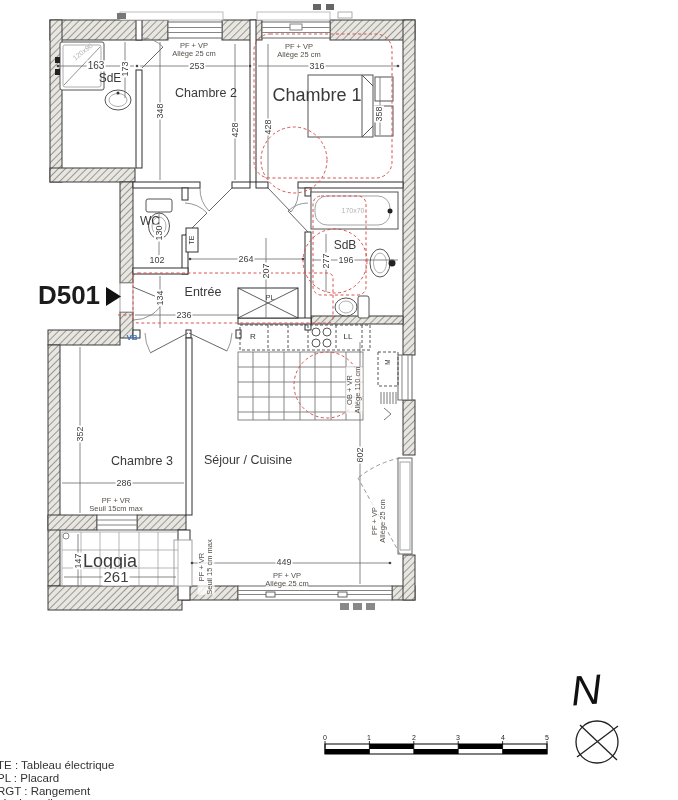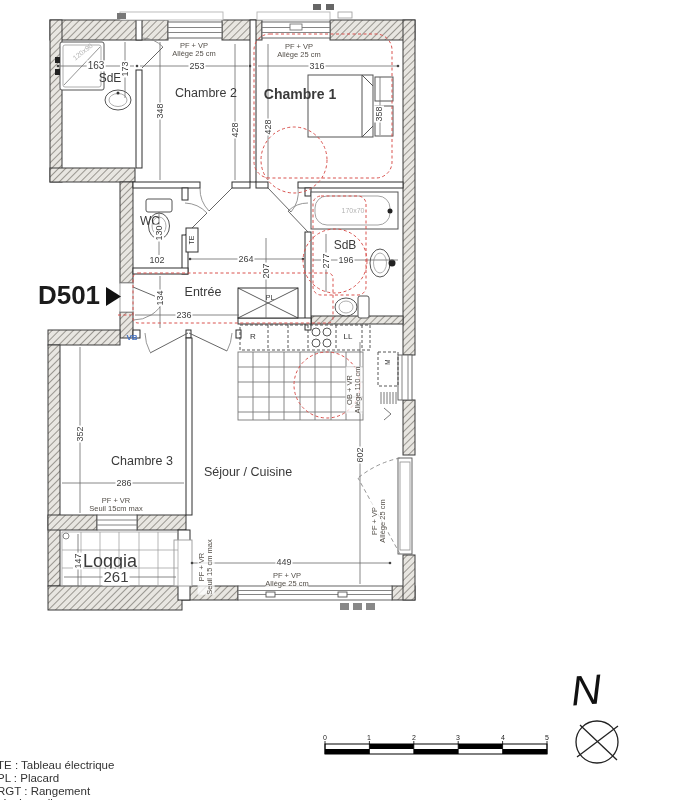--- a/index.html
+++ b/index.html
@@ -264,26 +264,26 @@
     <rect x="325" y="749" width="44.4" height="5" fill="#000"></rect>
     <rect x="413.8" y="749" width="44.4" height="5" fill="#000"></rect>
     <rect x="502.6" y="749" width="44.4" height="5" fill="#000"></rect>
     <path d="M325 741 V754 M369.4 741 V754 M413.8 741 V754 M458.2 741 V754 M502.6 741 V754 M547 741 V754" stroke="#000" stroke-width="0.8"></path>
   </g>
 </svg>
 
 <div id="label-layer">
       <span class="lbl" style="left: 110px; top: 79px; font-size: 12px; transform: translate(-50%, -50%);">SdE</span>
       <span class="lbl" style="left: 206px; top: 93px; font-size: 12.5px; transform: translate(-50%, -50%);">Chambre 2</span>
-      <span class="lbl" style="left: 300px; top: 95px; font-size: 14px; transform: translate(-50%, -50%); font-weight: bold;">Chambre 1</span>
+      <span class="lbl" style="left: 317px; top: 95px; font-size: 18px; transform: translate(-50%, -50%);">Chambre 1</span>
       <span class="lbl" style="left: 150px; top: 222px; font-size: 12px; transform: translate(-50%, -50%);">WC</span>
       <span class="lbl" style="left: 203px; top: 292px; font-size: 12.5px; transform: translate(-50%, -50%);">Entrée</span>
       <span class="lbl" style="left: 345px; top: 246px; font-size: 12px; transform: translate(-50%, -50%);">SdB</span>
       <span class="lbl" style="left: 142px; top: 461px; font-size: 12.5px; transform: translate(-50%, -50%);">Chambre 3</span>
-      <span class="lbl" style="left: 248px; top: 460px; font-size: 12.5px; transform: translate(-50%, -50%); margin-top: 12px;">Séjour / Cuisine</span>
+      <span class="lbl" style="left: 248px; top: 460px; font-size: 12.5px; transform: translate(-50%, -50%);">Séjour / Cuisine</span>
       <span class="lbl" style="left: 110px; top: 561px; font-size: 18px; transform: translate(-50%, -50%);">Loggia</span>
       <span class="lbl" style="left: 69px; top: 296px; font-size: 26px; color: rgb(28, 28, 28); font-weight: 600; transform: translate(-50%, -50%);">D501</span>
       <span class="lbl dim" style="left: 96px; top: 66px; font-size: 10px; transform: translate(-50%, -50%);">163</span>
       <span class="lbl dim" style="left: 125px; top: 69px; font-size: 9px; transform: translate(-50%, -50%) rotate(-90deg);">173</span>
       <span class="lbl dim" style="left: 197px; top: 66px; font-size: 9px; transform: translate(-50%, -50%);">253</span>
       <span class="lbl dim" style="left: 317px; top: 66px; font-size: 9px; transform: translate(-50%, -50%);">316</span>
       <span class="lbl dim" style="left: 160px; top: 111px; font-size: 9px; transform: translate(-50%, -50%) rotate(-90deg);">348</span>
       <span class="lbl dim" style="left: 235px; top: 130px; font-size: 9px; transform: translate(-50%, -50%) rotate(-90deg);">428</span>
       <span class="lbl dim" style="left: 268px; top: 127px; font-size: 9px; transform: translate(-50%, -50%) rotate(-90deg);">428</span>
       <span class="lbl dim" style="left: 379px; top: 114px; font-size: 9px; transform: translate(-50%, -50%) rotate(-90deg);">358</span>

